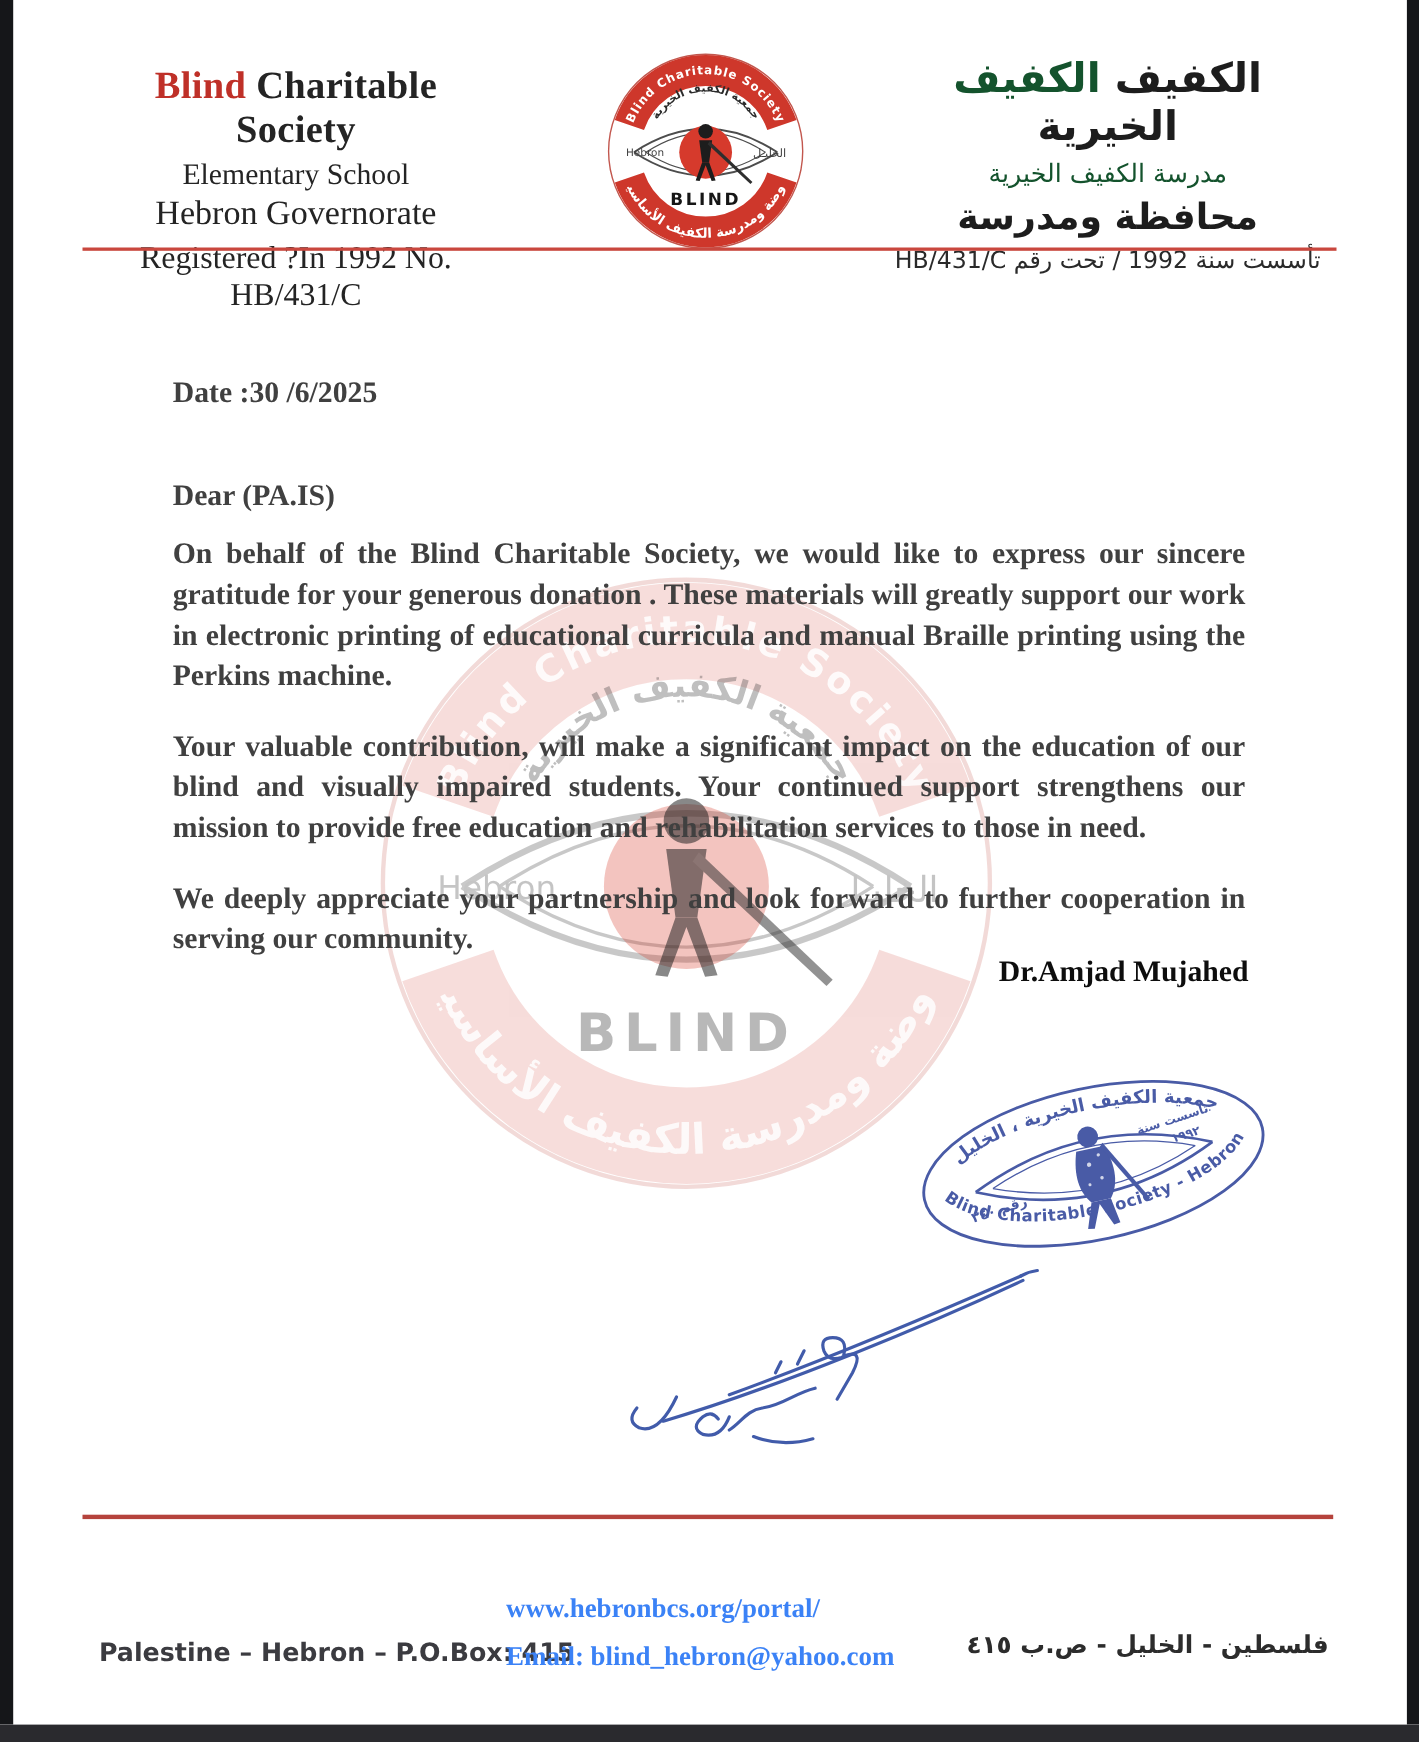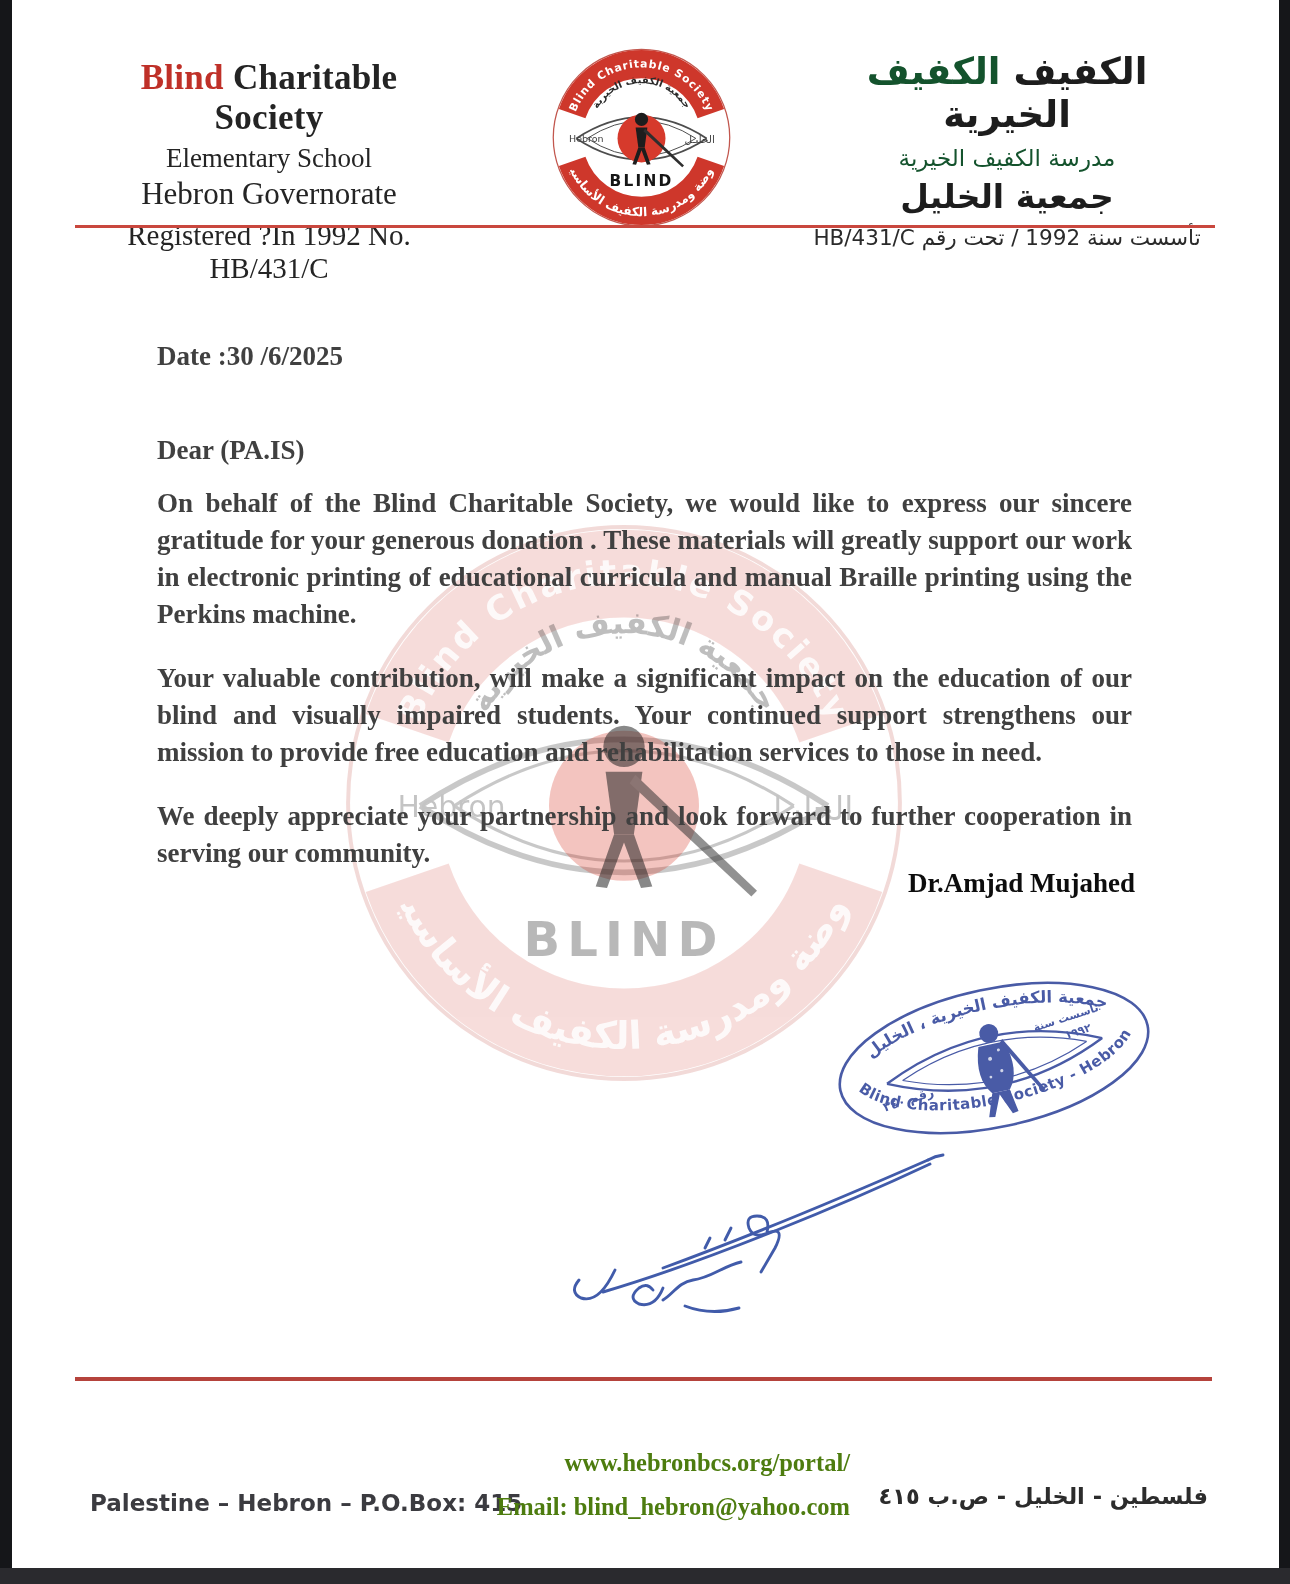--- a/index.html
+++ b/index.html
@@ -51,22 +51,22 @@
   .so-title{padding-right:22px;}
   .so-name{margin-top:23px;}
 
   
   .stamp{left:820px;top:973px;width:348px;height:170px;transform:rotate(-12deg);opacity:.93;z-index:7;}
   .signature{left:545px;top:1120px;width:412px;height:207px;z-index:8;}
 
   
   .ftr-left{left:90px;top:1393px;font-family:"DejaVu Sans", sans-serif;font-weight:700;
             color:#3b3b40;font-size:23px;line-height:44px;white-space:pre;z-index:6;}
-  .ftr-center{left:460px;top:1441px;width:390px;text-align:right;font-weight:600;
-              color:#4d7c0f;font-size:24.5px;line-height:44px;z-index:6;}
+  .ftr-center{left:460px;top:1441px;width:390px;text-align:left;font-weight:600;
+              color:#3b82f6;font-size:24.5px;line-height:44px;z-index:6;}
   .ftr-right{left:828px;top:1386px;width:380px;direction:rtl;text-align:right;
              font-family:"DejaVu Sans", sans-serif;font-weight:700;color:#2c2c2c;
              font-size:22.5px;line-height:44px;white-space:pre;z-index:6;}
 </style>
 </head>
 <body>
 
 <div class="page">
 
   <div class="edge-bar edge-left"></div>
@@ -113,21 +113,21 @@
         <path d="M 93.5 89 L 106.5 89 L 103.5 111 L 96.5 111 Z"></path>
         <path d="M 96.5 111 L 90 129.5 L 94 130 L 100 114 L 106 130 L 110 129.5 L 103.5 111 Z"></path>
         <path d="M 104 90 L 147 131 L 145 133 L 102 93 Z" fill="#2e2e2e"></path>
       </g>
     </svg>
   </div>
 
   <div class="abs hdr-right">
     <div class="ar1"><span>الكفيف </span><span class="red-word">الكفيف</span><span> الخيرية</span></div>
     <div class="ar2">مدرسة الكفيف الخيرية</div>
-    <div class="ar3">جمعية الخليل</div>
+    <div class="ar3">محافظة ومدرسة</div>
     <div class="ar4">تأسست سنة 1992 / تحت رقم HB/431/C</div>
   </div>
 
   <div class="abs rule-top"></div>
 
   <div class="abs watermark wm">
     <svg viewBox="0 0 200 200">
       <defs>
         <path id="w-ta" d="M 28.2 70 A 78 78 0 0 1 171.8 70"></path>
         <path id="w-tb" d="M 21.2 136.8 A 87 87 0 0 0 178.8 136.8"></path>

